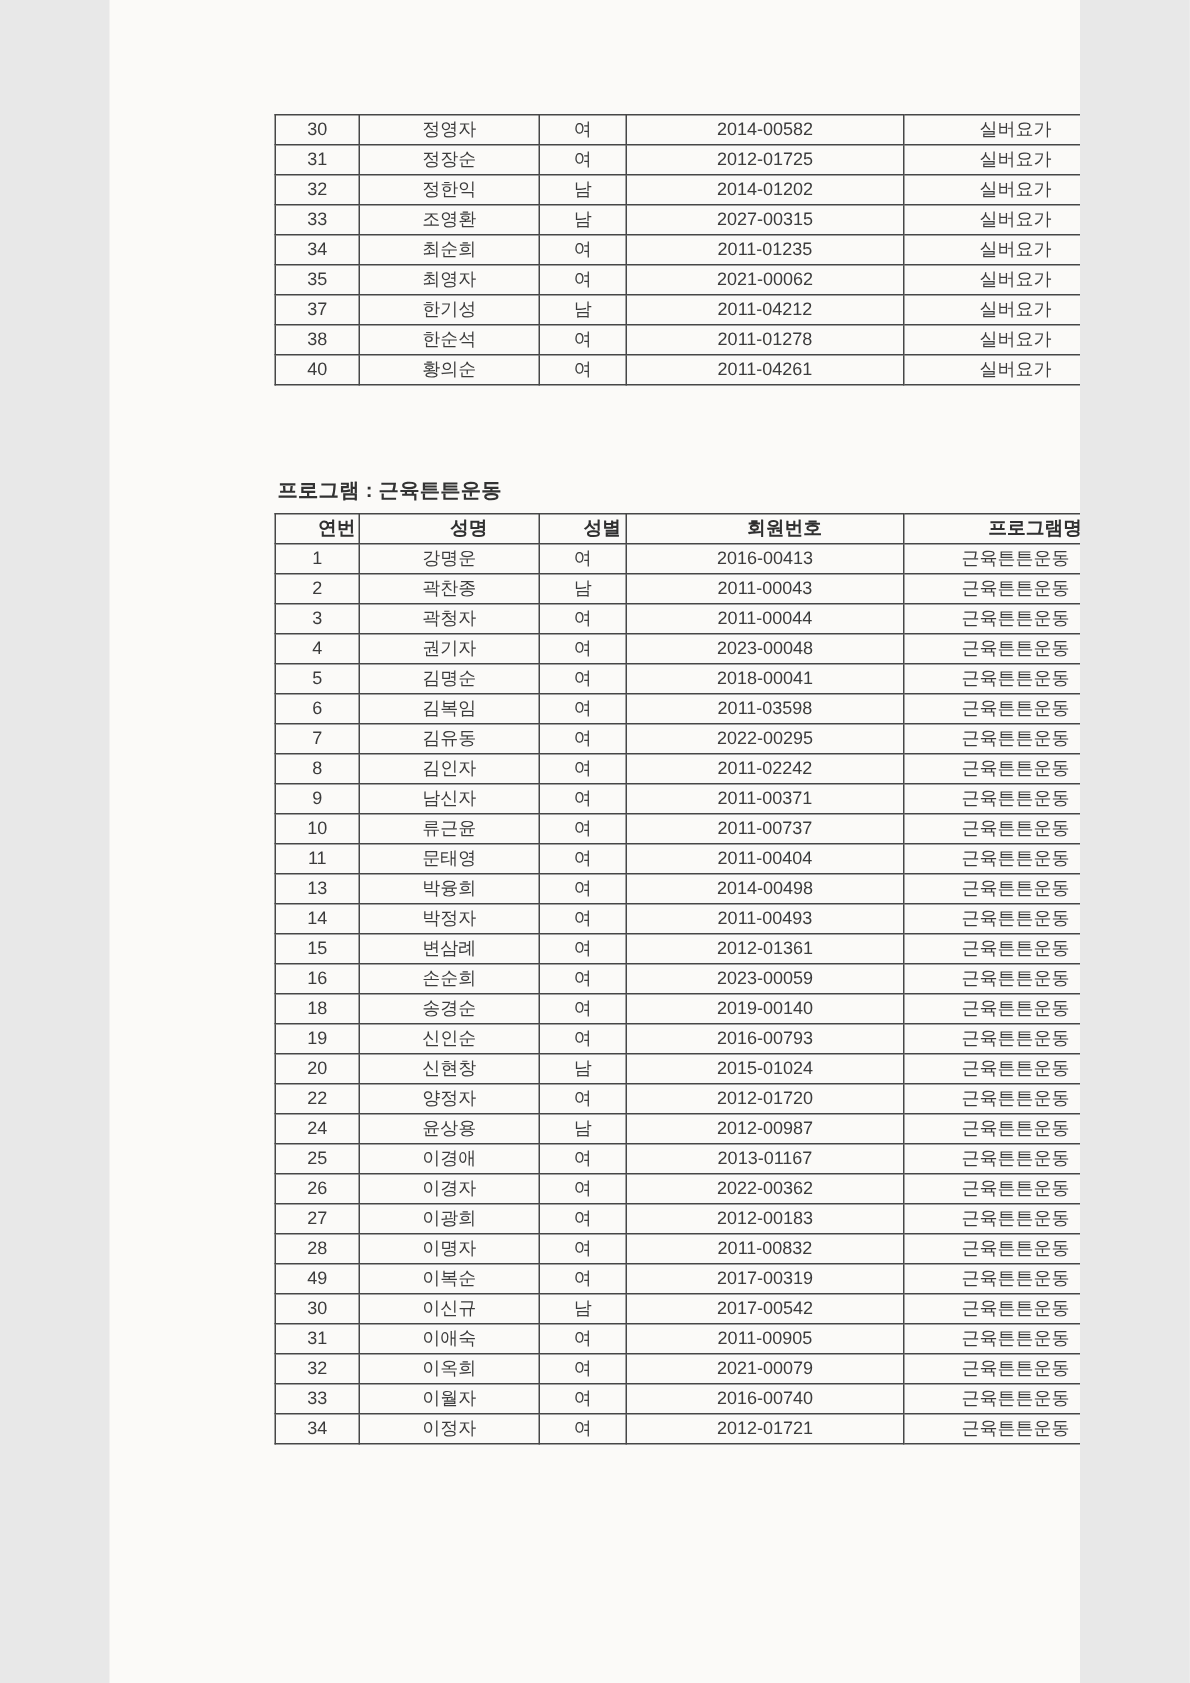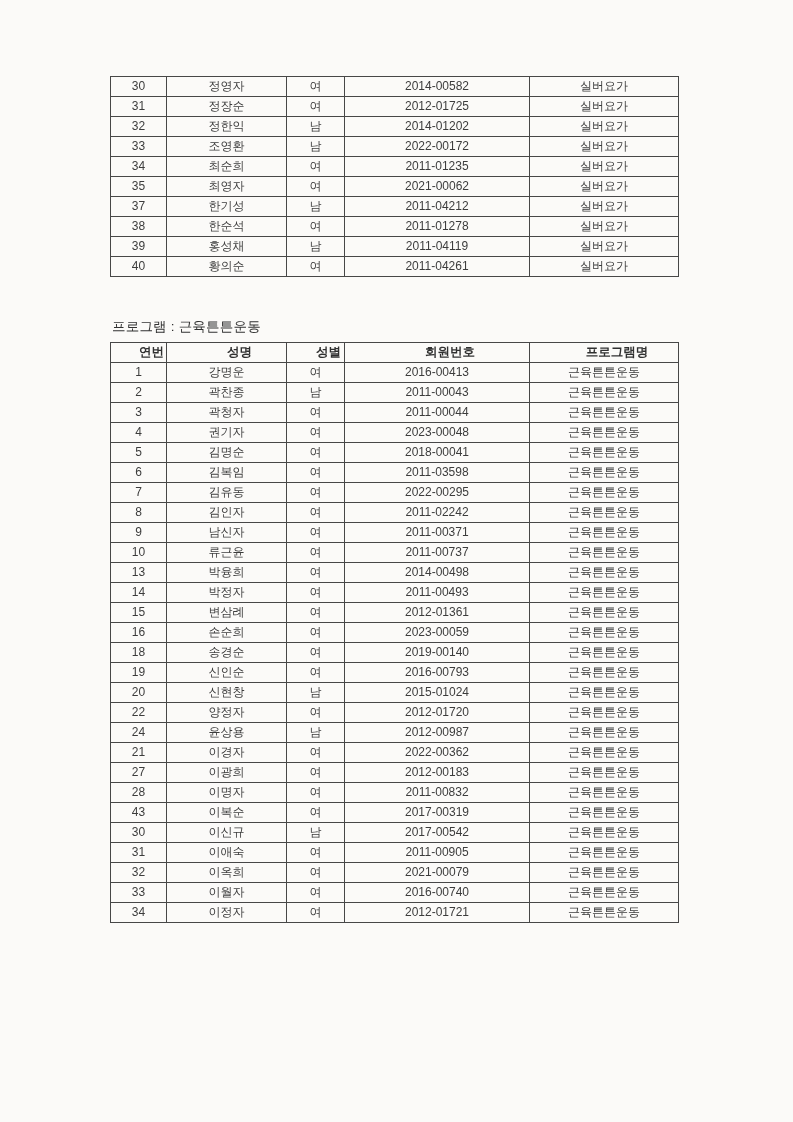--- a/index.html
+++ b/index.html
@@ -1,18 +1,18 @@
 <!DOCTYPE html>
 <html><head>
 <meta charset="utf-8">
 <style>
   html, body { margin: 0; padding: 0; background: #e8e8e8; }
   .page {
     position: relative;
-    width: 793px;
+    width: 647px;
     height: 1122px;
     background: #fbfaf8;
     font-family: "Liberation Sans", "DejaVu Sans", sans-serif;
     overflow: hidden;
     margin: 0 auto;
   }
   table.roster {
     position: absolute;
     left: 110px;
     width: 568px;
@@ -43,21 +43,21 @@
     font-weight: bold;
     font-size: 12.5px;
     color: #303030;
     padding-left: 28px;
   }
   .section-title {
     position: absolute;
     left: 112px;
     top: 318px;
     font-size: 13.5px;
-    font-weight: normal;
+    font-weight: bold;
     color: #323232;
     letter-spacing: 0.2px;
   }
 </style>
 </head>
 <body>
 
 <div class="page">
 
   <table class="roster t1">
@@ -87,21 +87,21 @@
           <td>32</td>
           <td>정한익</td>
           <td>남</td>
           <td>2014-01202</td>
           <td>실버요가</td>
         </tr>
         <tr>
           <td>33</td>
           <td>조영환</td>
           <td>남</td>
-          <td>2022-00172</td>
+          <td>2027-00315</td>
           <td>실버요가</td>
         </tr>
         <tr>
           <td>34</td>
           <td>최순희</td>
           <td>여</td>
           <td>2011-01235</td>
           <td>실버요가</td>
         </tr>
         <tr>
@@ -116,27 +116,20 @@
           <td>한기성</td>
           <td>남</td>
           <td>2011-04212</td>
           <td>실버요가</td>
         </tr>
         <tr>
           <td>38</td>
           <td>한순석</td>
           <td>여</td>
           <td>2011-01278</td>
-          <td>실버요가</td>
-        </tr>
-        <tr>
-          <td>39</td>
-          <td>홍성채</td>
-          <td>남</td>
-          <td>2011-04119</td>
           <td>실버요가</td>
         </tr>
         <tr>
           <td>40</td>
           <td>황의순</td>
           <td>여</td>
           <td>2011-04261</td>
           <td>실버요가</td>
         </tr>
       </tbody>
@@ -226,20 +219,27 @@
           <td>근육튼튼운동</td>
         </tr>
         <tr>
           <td>10</td>
           <td>류근윤</td>
           <td>여</td>
           <td>2011-00737</td>
           <td>근육튼튼운동</td>
         </tr>
         <tr>
+          <td>11</td>
+          <td>문태영</td>
+          <td>여</td>
+          <td>2011-00404</td>
+          <td>근육튼튼운동</td>
+        </tr>
+        <tr>
           <td>13</td>
           <td>박융희</td>
           <td>여</td>
           <td>2014-00498</td>
           <td>근육튼튼운동</td>
         </tr>
         <tr>
           <td>14</td>
           <td>박정자</td>
           <td>여</td>
@@ -289,42 +289,49 @@
           <td>근육튼튼운동</td>
         </tr>
         <tr>
           <td>24</td>
           <td>윤상용</td>
           <td>남</td>
           <td>2012-00987</td>
           <td>근육튼튼운동</td>
         </tr>
         <tr>
-          <td>21</td>
+          <td>25</td>
+          <td>이경애</td>
+          <td>여</td>
+          <td>2013-01167</td>
+          <td>근육튼튼운동</td>
+        </tr>
+        <tr>
+          <td>26</td>
           <td>이경자</td>
           <td>여</td>
           <td>2022-00362</td>
           <td>근육튼튼운동</td>
         </tr>
         <tr>
           <td>27</td>
           <td>이광희</td>
           <td>여</td>
           <td>2012-00183</td>
           <td>근육튼튼운동</td>
         </tr>
         <tr>
           <td>28</td>
           <td>이명자</td>
           <td>여</td>
           <td>2011-00832</td>
           <td>근육튼튼운동</td>
         </tr>
         <tr>
-          <td>43</td>
+          <td>49</td>
           <td>이복순</td>
           <td>여</td>
           <td>2017-00319</td>
           <td>근육튼튼운동</td>
         </tr>
         <tr>
           <td>30</td>
           <td>이신규</td>
           <td>남</td>
           <td>2017-00542</td>

